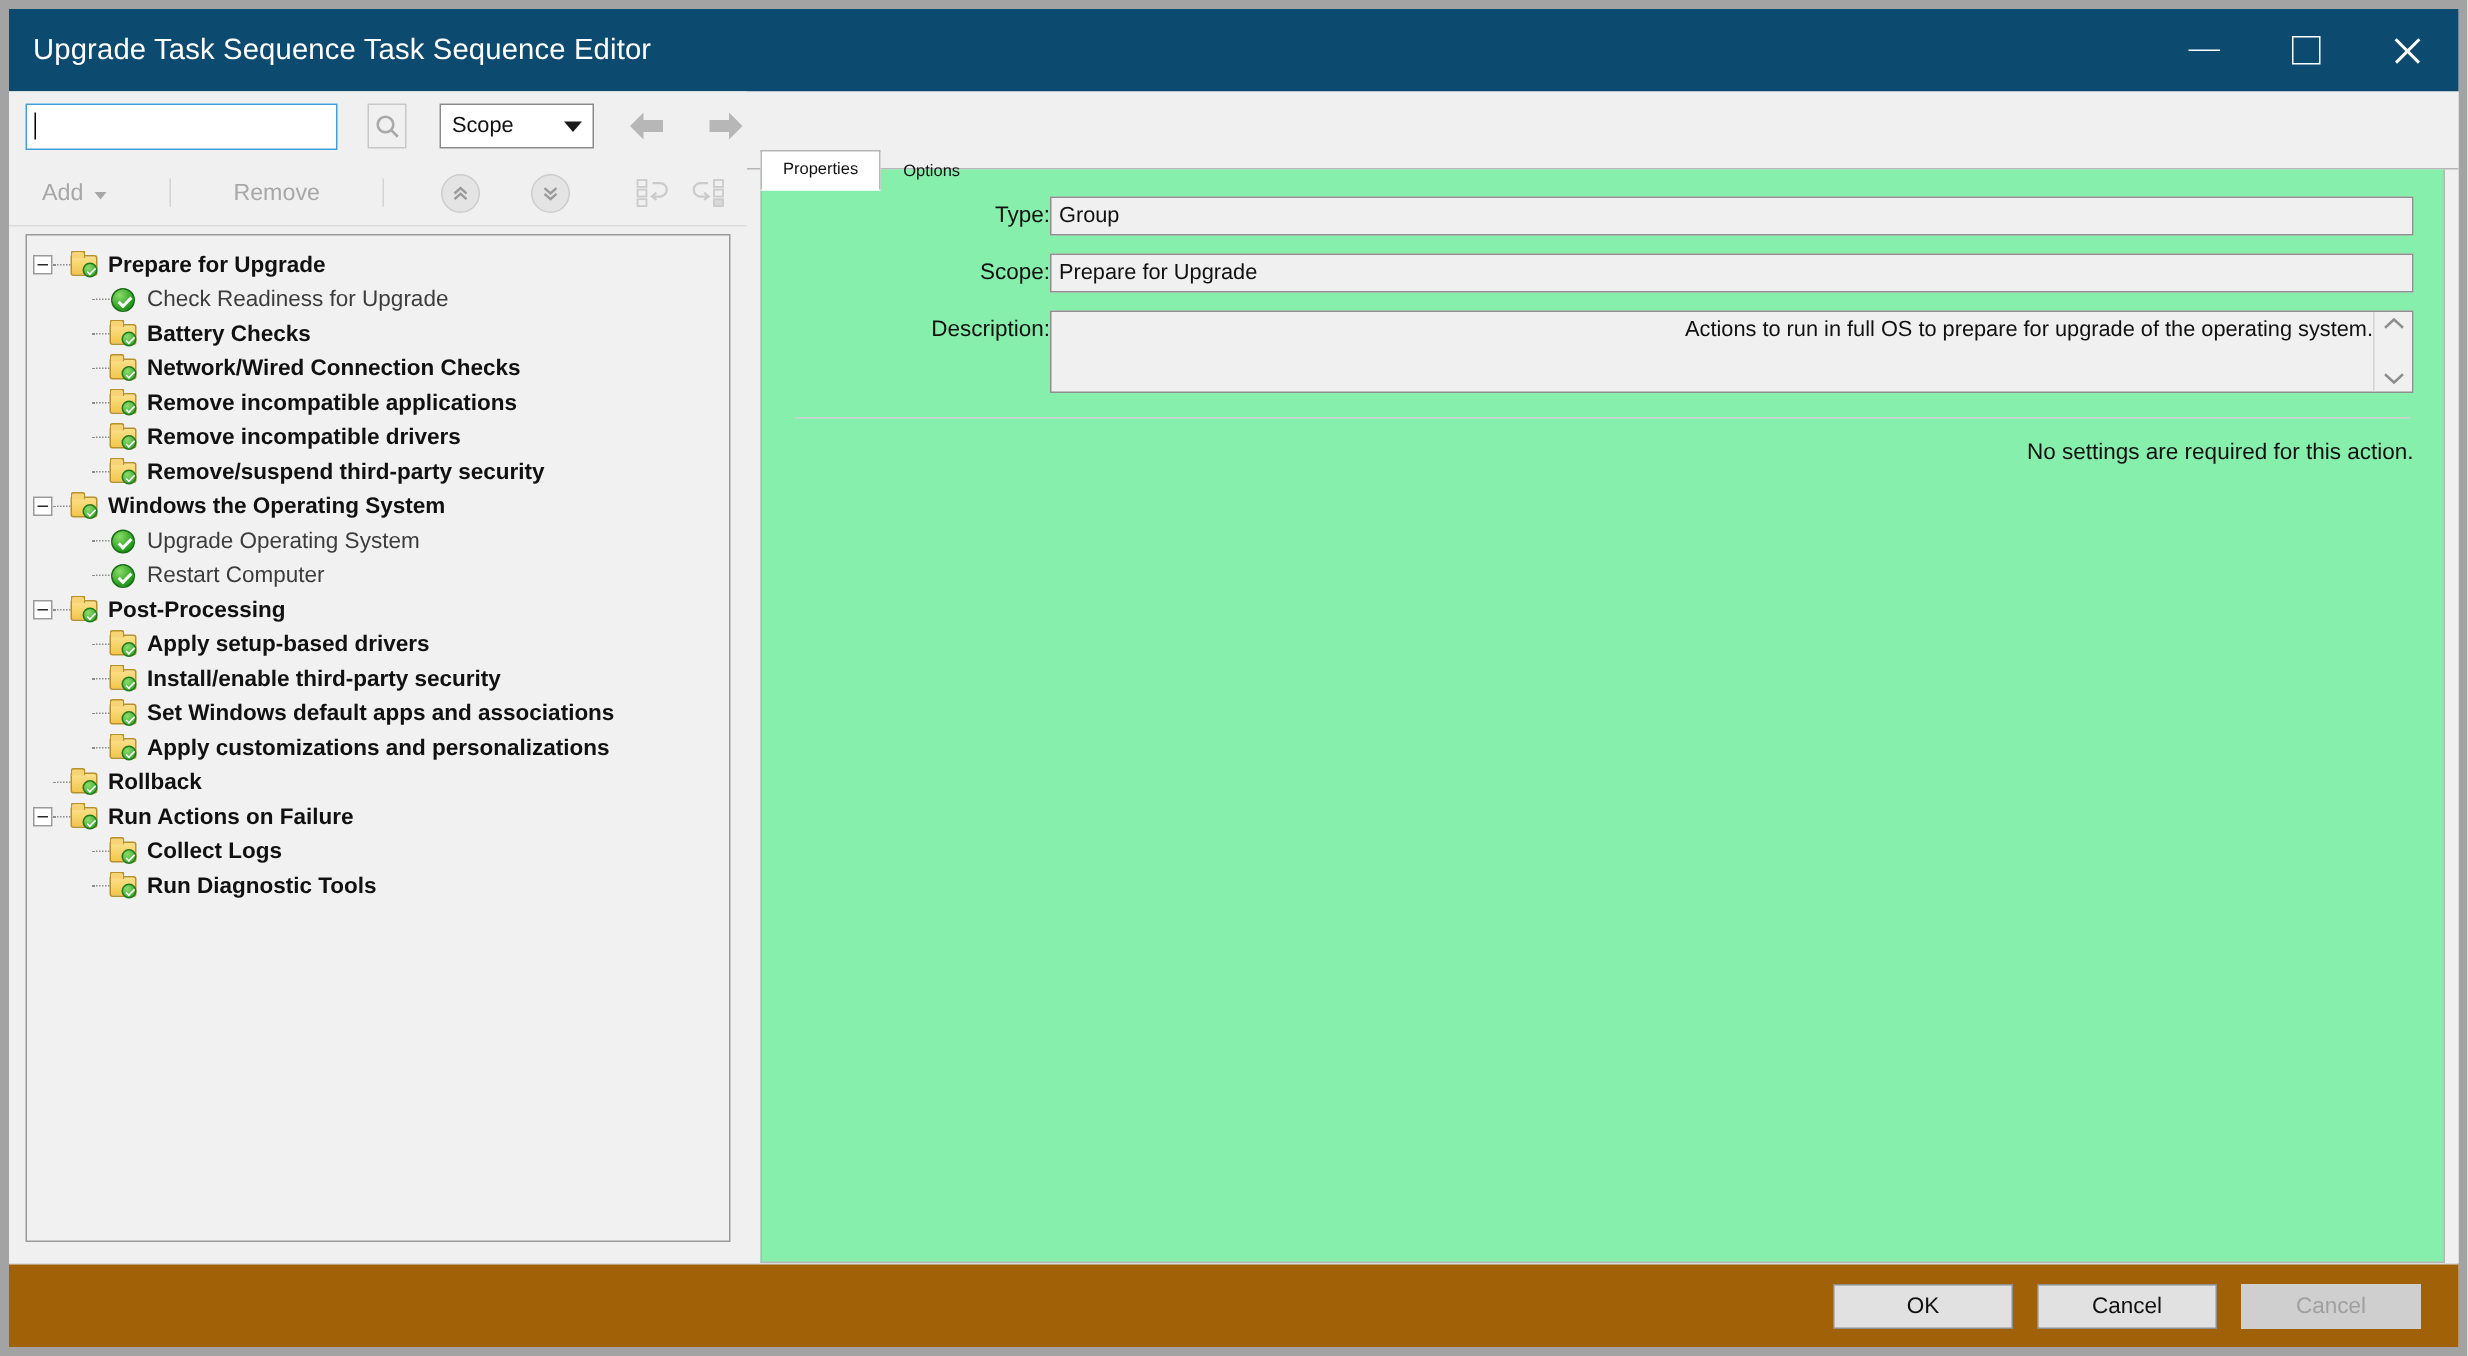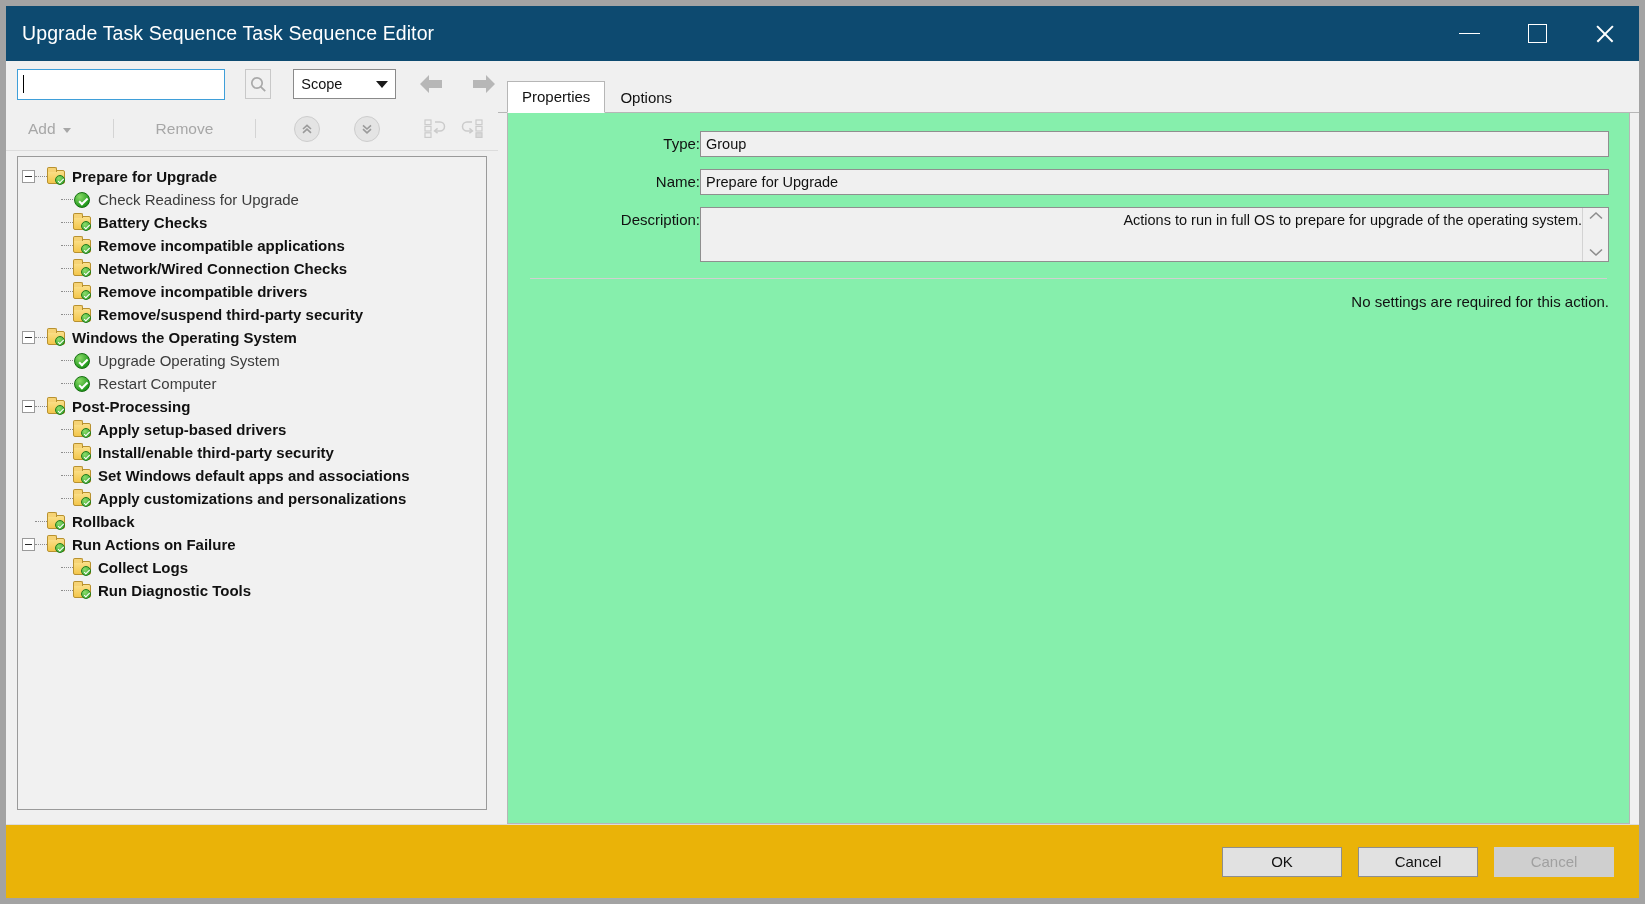--- a/index.html
+++ b/index.html
@@ -257,26 +257,26 @@
     display: flex;
     align-items: flex-end;
     height: 36px;
     padding-left: 9px;
     margin-top: 16px;
     border-bottom: 1px solid #b6b6b6;
     flex: 0 0 auto;
   }
   .tab {
     padding: 6px 14px 7px 14px;
-    font-size: 15px;
+    font-size: 11px;
     color: #111;
     border: 1px solid transparent;
     border-bottom: none;
     position: relative;
-    top: 1px;
+    top: 15px;
   }
   .tab.active {
     background: #ffffff;
     border: 1px solid #b6b6b6;
     border-bottom: 1px solid #ffffff;
   }
 
   .propsarea {
     flex: 1 1 auto;
     background: #86efac;
@@ -340,23 +340,23 @@
   }
   .note {
     font-size: 15px;
     color: #111;
     padding-left: 2px;
   }
 
   
   .footer {
     flex: 0 0 auto;
-    height: 74px;
+    height: 56px;
     border-top: 1px solid #dcdcdc;
-    background: #eab308;
+    background: #a16207;
     display: flex;
     align-items: center;
     justify-content: flex-end;
     padding-right: 25px;
     gap: 16px;
   }
   .btn {
     width: 120px; height: 30px;
     border: 1px solid #8e8e8e;
     background: #e1e1e1;
@@ -494,32 +494,32 @@
           </div>
           <div class="trow">
             <span class="indent" style="width: 26px;"></span>
             <span class="expander-spacer"></span>
             <span class="dash"></span>
             <span class="ico">
               <span class="folder">
                 <span class="folder-badge"></span>
               </span>
             </span>
+            <span class="tlabel group">Network/Wired Connection Checks</span>
+          </div>
+          <div class="trow">
+            <span class="indent" style="width: 26px;"></span>
+            <span class="expander-spacer"></span>
+            <span class="dash"></span>
+            <span class="ico">
+              <span class="folder">
+                <span class="folder-badge"></span>
+              </span>
+            </span>
             <span class="tlabel group">Remove incompatible applications</span>
-          </div>
-          <div class="trow">
-            <span class="indent" style="width: 26px;"></span>
-            <span class="expander-spacer"></span>
-            <span class="dash"></span>
-            <span class="ico">
-              <span class="folder">
-                <span class="folder-badge"></span>
-              </span>
-            </span>
-            <span class="tlabel group">Network/Wired Connection Checks</span>
           </div>
           <div class="trow">
             <span class="indent" style="width: 26px;"></span>
             <span class="expander-spacer"></span>
             <span class="dash"></span>
             <span class="ico">
               <span class="folder">
                 <span class="folder-badge"></span>
               </span>
             </span>
@@ -675,21 +675,21 @@
       </div>
 
       <div class="propsarea">
 
         <div class="field">
           <div class="field-label">Type:</div>
           <div class="field-input">Group</div>
         </div>
 
         <div class="field">
-          <div class="field-label">Name:</div>
+          <div class="field-label">Scope:</div>
           <div class="field-input">Prepare for Upgrade</div>
         </div>
 
         <div class="field">
           <div class="field-label">Description:</div>
           <div class="field-textarea">
             <div class="ta-text">Actions to run in full OS to prepare for upgrade of the operating system.</div>
             <div class="ta-scroll">
               <svg width="16" height="10" viewBox="0 0 16 10">
                 <path d="M2 7.5 L8 2 L14 7.5" fill="none" stroke="#8d8d8d" stroke-width="1.6"></path>

